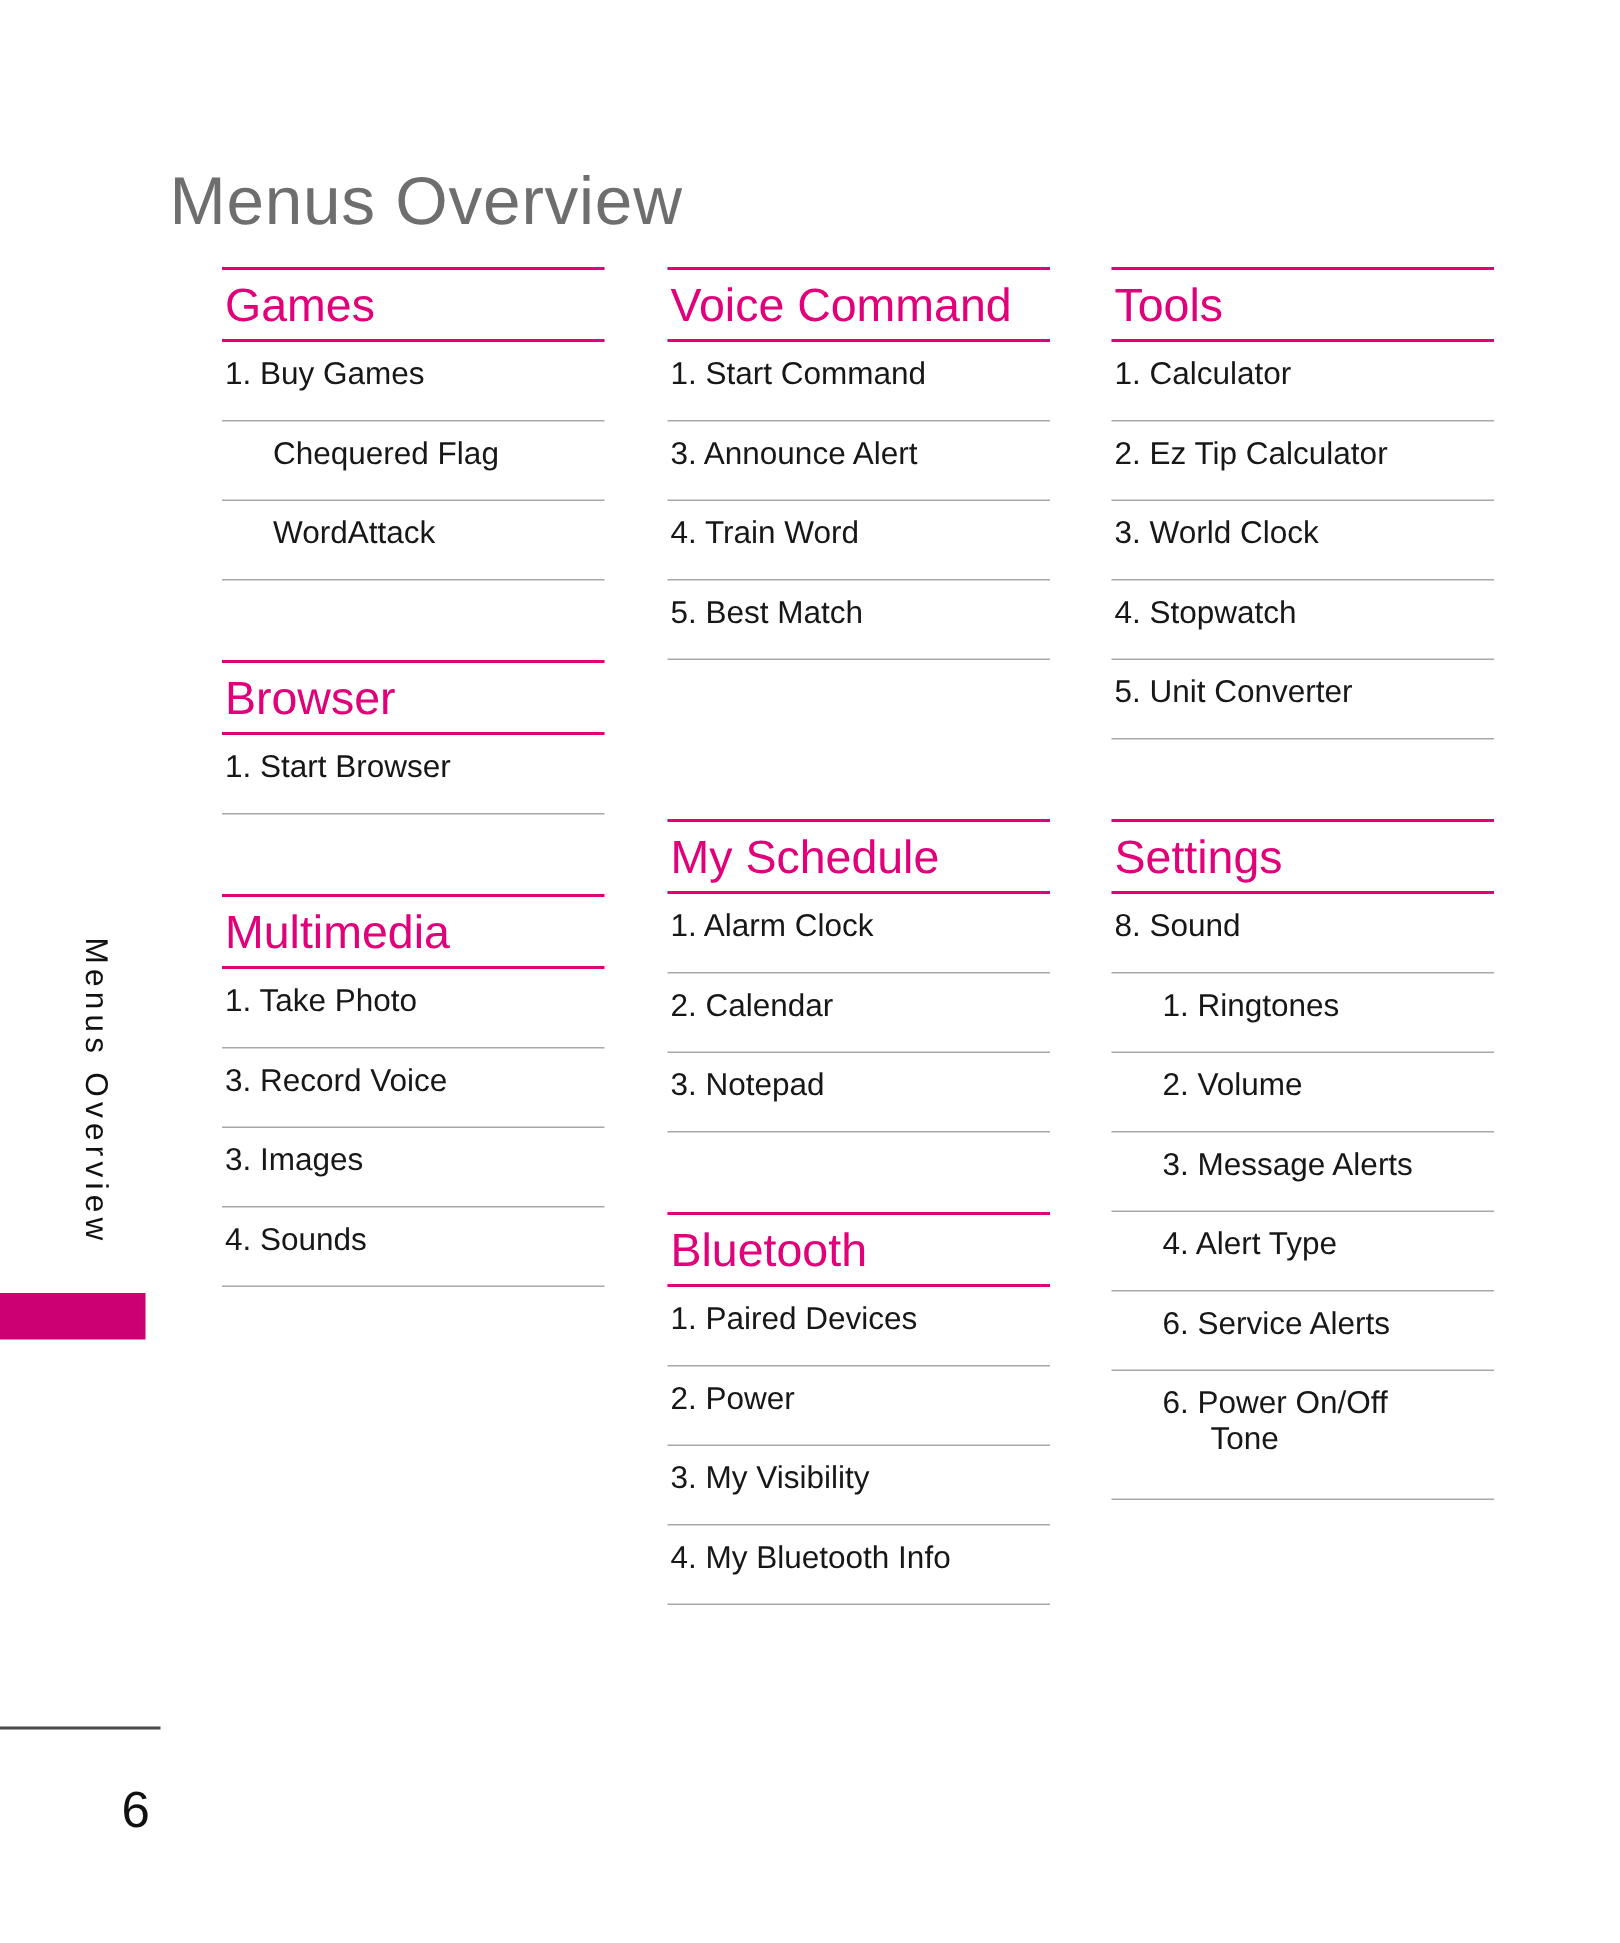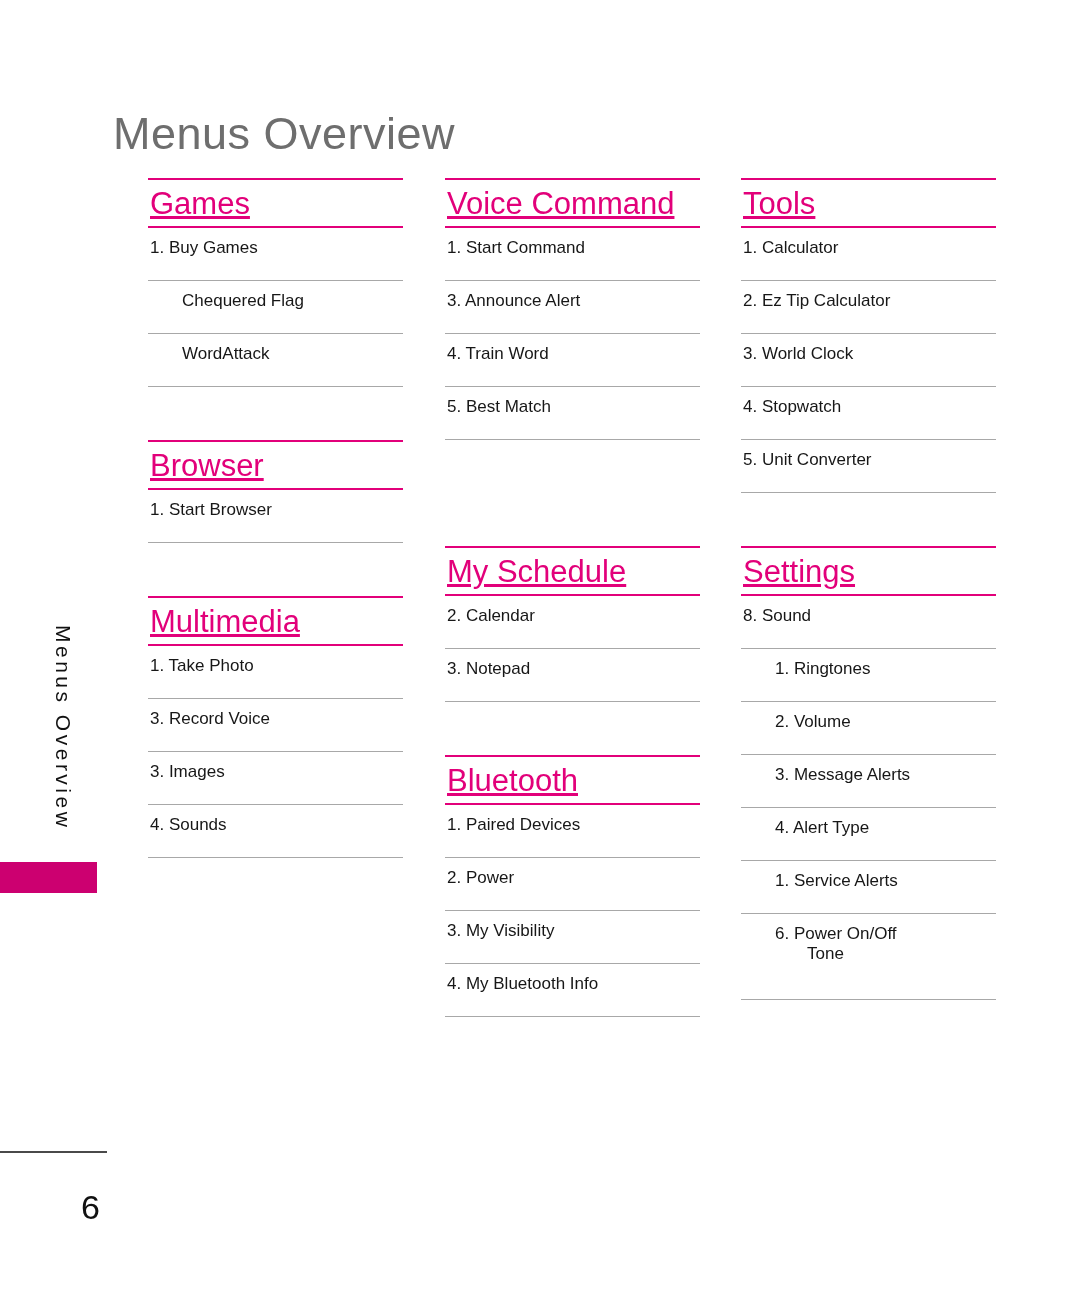--- a/index.html
+++ b/index.html
@@ -74,30 +74,29 @@
     height: 0;
     border-top: 2.5px solid #e2007a;
     width: 100%;
   }
   .section-heading {
     font-size: 31px;
     color: #e2007a;
     line-height: 1;
     padding: 8px 0 7px 2px;
     white-space: nowrap;
-    text-decoration: underline;
   }
   .section-rule-bottom {
     height: 0;
     border-top: 2px solid #e2007a;
     width: 100%;
   }
 
   .menu-item {
-    font-size: 17px;
+    font-size: 21px;
     color: #171717;
     line-height: 1.16;
     padding: 10px 0 9px 2px;
     border-bottom: 1.6px solid #a8a8a8;
     box-sizing: border-box;
     min-height: 53px;
   }
   .menu-item.level-2 {
     padding-left: 34px;
   }
@@ -174,20 +173,21 @@
         <div class="menu-item level-1">1. Start Command</div>
         <div class="menu-item level-1">3. Announce Alert</div>
         <div class="menu-item level-1">4. Train Word</div>
         <div class="menu-item level-1">5. Best Match</div>
       </div>
       <div class="section-gap" style="height: 106px;"></div>
       <div class="section">
         <div class="section-rule-top"></div>
         <div class="section-heading">My Schedule</div>
         <div class="section-rule-bottom"></div>
+        <div class="menu-item level-1">1. Alarm Clock</div>
         <div class="menu-item level-1">2. Calendar</div>
         <div class="menu-item level-1">3. Notepad</div>
       </div>
       <div class="section-gap" style="height: 53px;"></div>
       <div class="section">
         <div class="section-rule-top"></div>
         <div class="section-heading">Bluetooth</div>
         <div class="section-rule-bottom"></div>
         <div class="menu-item level-1">1. Paired Devices</div>
         <div class="menu-item level-1">2. Power</div>
@@ -209,20 +209,20 @@
       <div class="section-gap" style="height: 53px;"></div>
       <div class="section">
         <div class="section-rule-top"></div>
         <div class="section-heading">Settings</div>
         <div class="section-rule-bottom"></div>
         <div class="menu-item level-1">8. Sound</div>
         <div class="menu-item level-2">1. Ringtones</div>
         <div class="menu-item level-2">2. Volume</div>
         <div class="menu-item level-2">3. Message Alerts</div>
         <div class="menu-item level-2">4. Alert Type</div>
-        <div class="menu-item level-2">1. Service Alerts</div>
+        <div class="menu-item level-2">6. Service Alerts</div>
         <div class="menu-item level-2 wrap-2"><span>6. Power On/Off</span><span class="wrap-line">Tone</span></div>
       </div>
     </div>
 </div>
 
 <div class="footer-rule"></div>
 <div class="page-number">6</div>
 
 </body></html>

